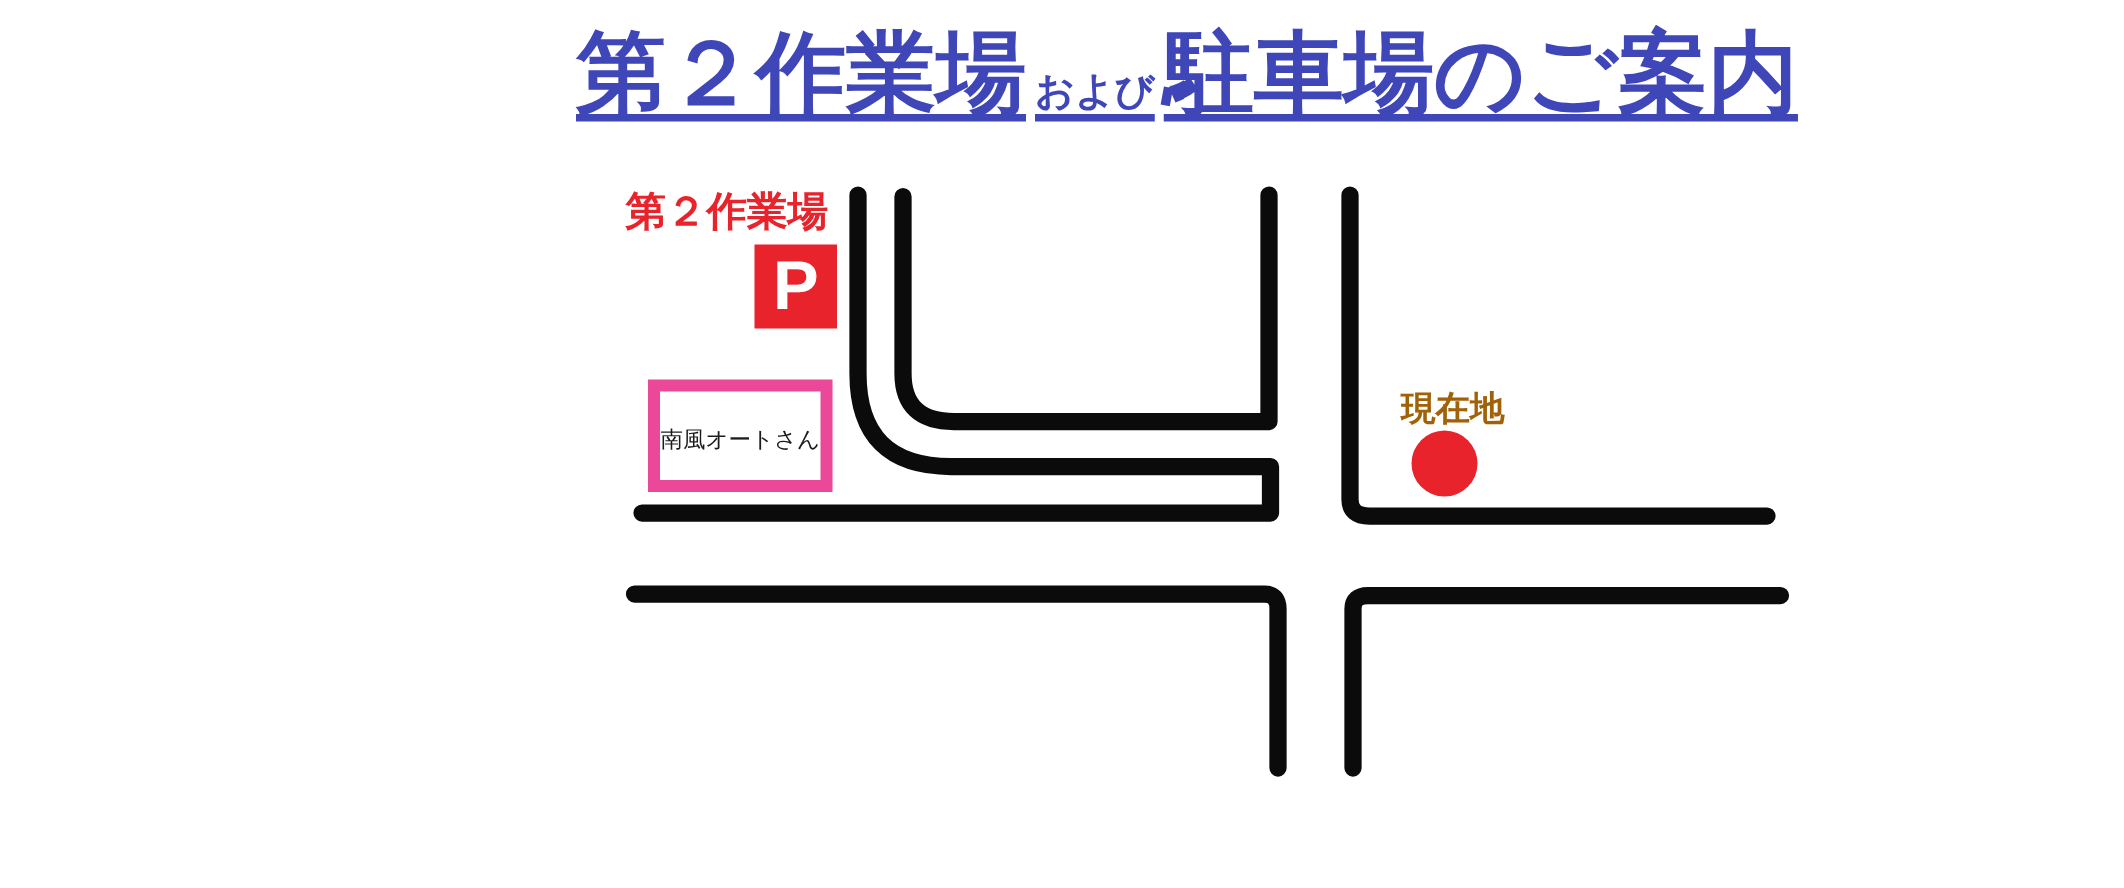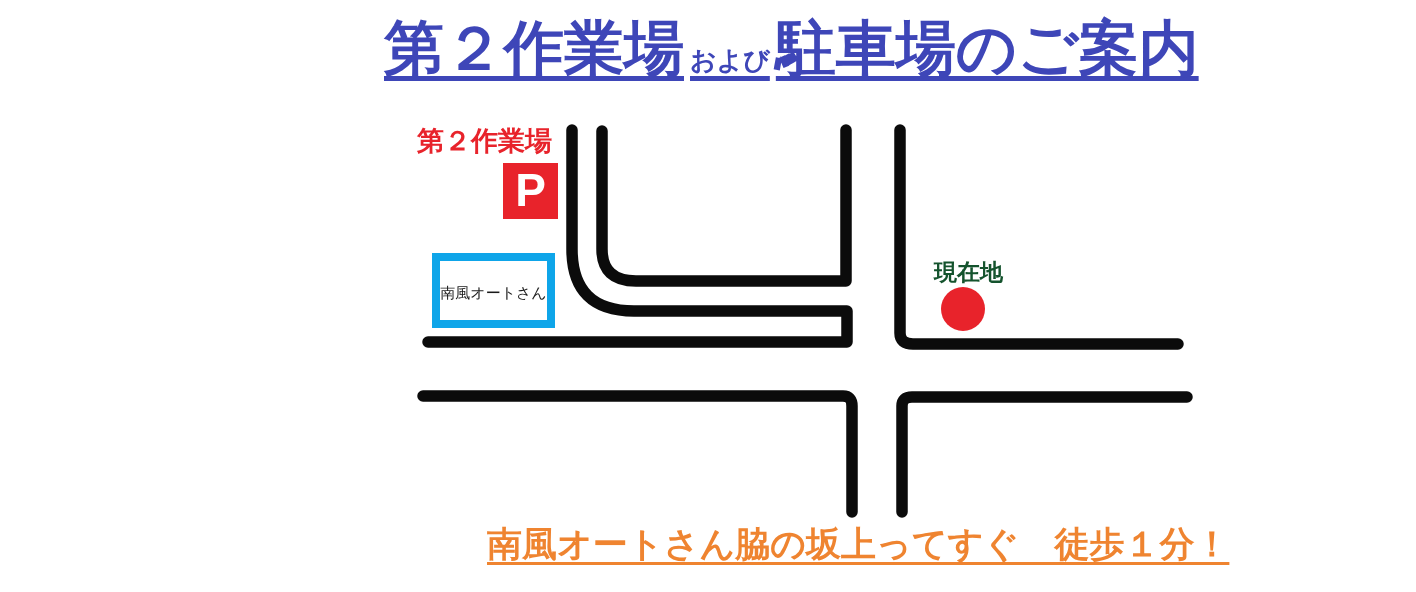--- a/index.html
+++ b/index.html
@@ -79,38 +79,38 @@
     transform: translateY(-1px);
   }
 
   .building-box {
     position: absolute;
     left: 432px;
     top: 253px;
     width: 123px;
     height: 75px;
     box-sizing: border-box;
-    border: 8px solid #0ea5e9;
+    border: 8px solid #ec4899;
     background: #ffffff;
     display: flex;
     align-items: center;
     justify-content: center;
   }
   .building-box .building-name {
     font-size: 15px;
     color: #1a1a1a;
     white-space: nowrap;
     transform: translateY(3px);
   }
 
   .current-location-label {
     position: absolute;
     left: 934px;
     top: 261px;
-    color: #14532d;
+    color: #a16207;
     font-size: 23px;
     font-weight: bold;
     white-space: nowrap;
     line-height: 1;
   }
   .current-location-dot {
     position: absolute;
     left: 941px;
     top: 287px;
     width: 44px;
@@ -162,15 +162,14 @@
     <span class="p-glyph">P</span>
   </div>
 
   <div class="building-box">
     <span class="building-name">南風オートさん</span>
   </div>
 
   <div class="current-location-label">現在地</div>
   <div class="current-location-dot"></div>
 
-  <div class="footer-note">南風オートさん脇の坂上ってすぐ　徒歩１分！</div>
 
 </div>
 
 </body></html>

